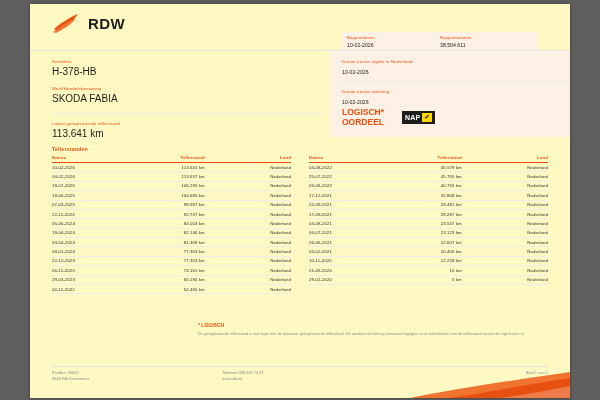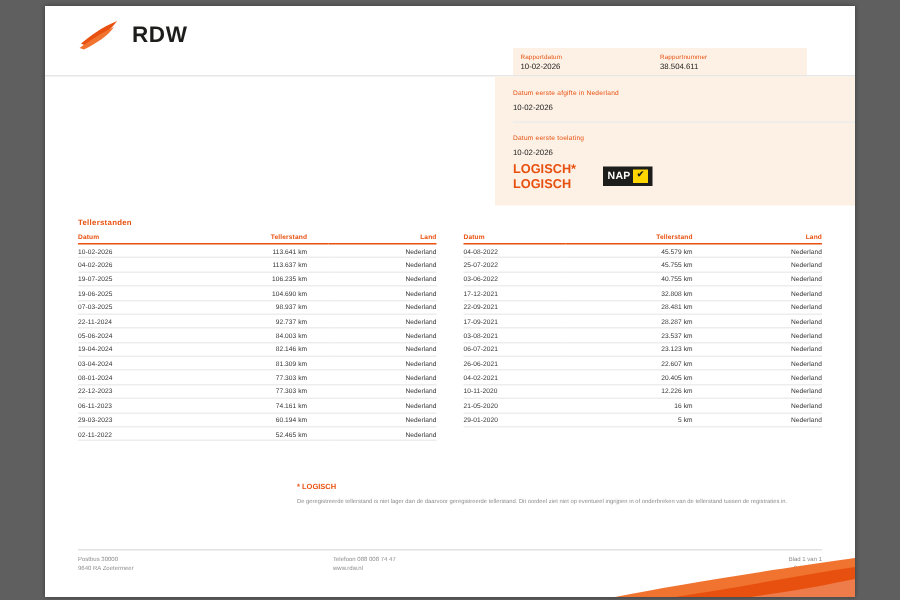--- a/index.html
+++ b/index.html
@@ -12,21 +12,21 @@
     height: 400px;
     overflow: hidden;
     font-family: "Liberation Sans", sans-serif;
   }
   .page {
     position: absolute;
     left: 30px;
     top: 4px;
     width: 540px;
     height: 394px;
-    background: #ffffff;
+    background: #fef9c3;
     overflow: hidden;
     box-shadow: 0 0 3px rgba(0,0,0,0.4);
   }
 
   
   .header {
     position: relative;
     height: 46px;
   }
   .logo-wrap {
@@ -284,32 +284,41 @@
         <div class="col">
           <div class="meta-label">Rapportnummer</div>
           <div class="meta-value">38.504.611</div>
         </div>
       </div>
     </div>
   </div>
   <div class="rule-top"></div>
 
   <div class="idblock">
+    <div class="left">
+      <div class="fld-label">Kenteken</div>
+      <div class="fld-value">H-378-HB</div>
+      <div class="fld-label">Merk/Handelsbenaming</div>
+      <div class="fld-value">SKODA FABIA</div>
+      <div class="rule-light"></div>
+      <div class="fld-label">Laatst geregistreerde tellerstand</div>
+      <div class="fld-value">113.641 km</div>
+    </div>
 
     <div class="right">
       <div class="fld-label">Datum eerste afgifte in Nederland</div>
       <div class="meta-value">10-02-2026</div>
       <div class="rule-light"></div>
       <div class="fld-label">Datum eerste toelating</div>
       <div class="meta-value">10-02-2026</div>
 
       <div class="badge-row">
         <div class="verdict">
           <div>LOGISCH*</div>
-          <div>LOGISCH</div>
+          <div>OORDEEL</div>
         </div>
         <div class="nap-badge">
           <span>NAP</span>
           <span class="nap-check">✔</span>
         </div>
       </div>
     </div>
   </div>
 
   <div class="table-wrap">

